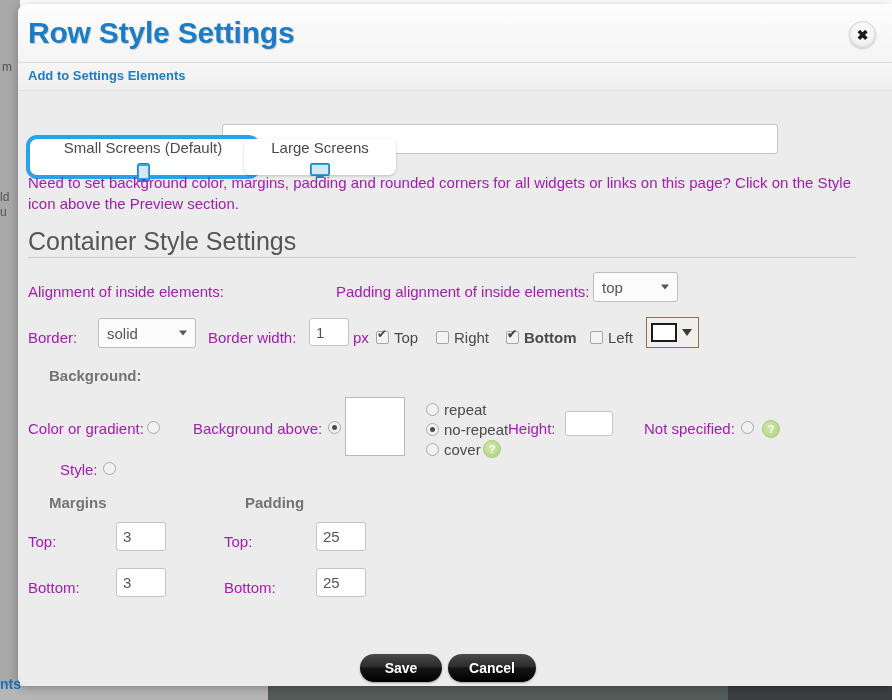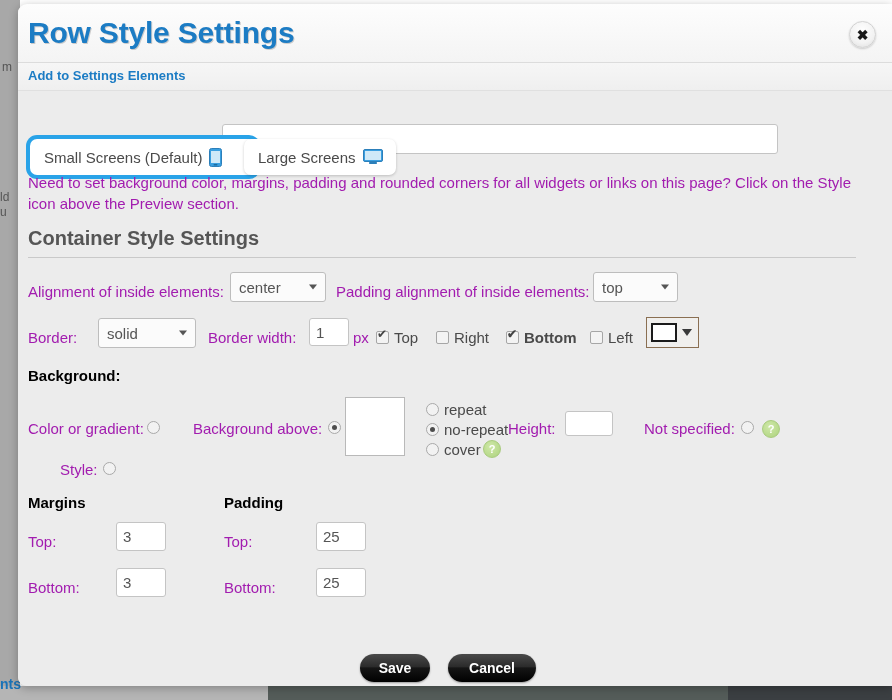--- a/index.html
+++ b/index.html
@@ -100,38 +100,38 @@
   
   .tabs-row { position: absolute; left: 8px; top: 48px; height: 40px; }
   .tab {
     position: absolute; top: 0;
     display: flex; align-items: center; gap: 7px;
     height: 36px; padding: 0 14px;
     background: #ffffff;
     border-radius: 7px;
     box-shadow: 0 1px 3px rgba(0,0,0,0.20);
     font-size: 15px; color: #4a4a4a;
-    cursor: pointer; white-space: nowrap;
+    cursor: pointer; white-space: nowrap; flex-direction: column;
   }
   .tab.active {
     box-shadow: 0 0 0 4px #29a3e8, 0 1px 3px rgba(0,0,0,0.25);
   }
   .ico-phone { width: 13px; height: 19px; display:block; }
   .ico-monitor { width: 20px; height: 16px; display:block; }
 
   
   .lbl {
     position: absolute; font-size: 15px; color: #a21caf; white-space: nowrap;
   }
   .lbl-bold {
-    position: absolute; font-size: 15px; color: #000000;
-    font-weight: bold; white-space: nowrap;
+    position: absolute; font-size: 15px; color: #737373;
+    font-weight: bold; white-space: nowrap; margin-left: 21px;
   }
   .sec-head {
-    position: absolute; font-size: 20px; font-weight: bold; color: #555;
+    position: absolute; font-size: 25px; font-weight: normal; color: #555;
     white-space: nowrap;
   }
   .sec-rule {
     position: absolute; height: 1px; background: #c9c9c9;
   }
   .txtin {
     position: absolute;
     background: #ffffff;
     border: 1px solid #c4c4c4;
     border-radius: 3px;
@@ -302,24 +302,20 @@
           </span>
         </div>
       </div>
 
       <div class="lbl" style="left:10px; top:81px; width:830px; white-space:normal; line-height:21px;">Need to set background color, margins, padding and rounded corners for all widgets or links on this page? Click on the Style icon above the Preview section.</div>
 
       <div class="sec-head" style="left:10px; top:136px;">Container Style Settings</div>
       <div class="sec-rule" style="left:10px; top:166px; width:828px;"></div>
 
       <div class="lbl" style="left:10px; top:192px;">Alignment of inside elements:</div>
-      <div class="sel" style="left:212px; top:181px; width:96px; height:30px;">
-        <span>center</span>
-        <span class="caret"></span>
-      </div>
 
       <div class="lbl" style="left:318px; top:192px;">Padding alignment of inside elements:</div>
       <div class="sel" style="left:575px; top:181px; width:85px; height:30px;">
         <span>top</span>
         <span class="caret"></span>
       </div>
 
       <div class="lbl" style="left:10px; top:238px;">Border:</div>
       <div class="sel" style="left:80px; top:227px; width:98px; height:30px;">
         <span>solid</span>
@@ -398,18 +394,18 @@
       <input class="txtin" style="left: 98px; top: 431px; width: 50px; height: 29px;" value="3">
       <div class="lbl" style="left:10px; top:488px;">Bottom:</div>
       <input class="txtin" style="left: 98px; top: 477px; width: 50px; height: 29px;" value="3">
 
       <div class="lbl-bold" style="left:206px; top:403px;">Padding</div>
       <div class="lbl" style="left:206px; top:442px;">Top:</div>
       <input class="txtin" style="left: 298px; top: 431px; width: 50px; height: 29px;" value="25">
       <div class="lbl" style="left:206px; top:488px;">Bottom:</div>
       <input class="txtin" style="left: 298px; top: 477px; width: 50px; height: 29px;" value="25">
 
-      <button class="btn" style="left:342px; top:563px; width:70px;">Save</button>
+      <button class="btn" style="left:342px; top:563px; width:82px;">Save</button>
       <button class="btn" style="left:430px; top:563px; width:88px;">Cancel</button>
 
     </div>
   </div>
 </div>
 
 </body></html>

